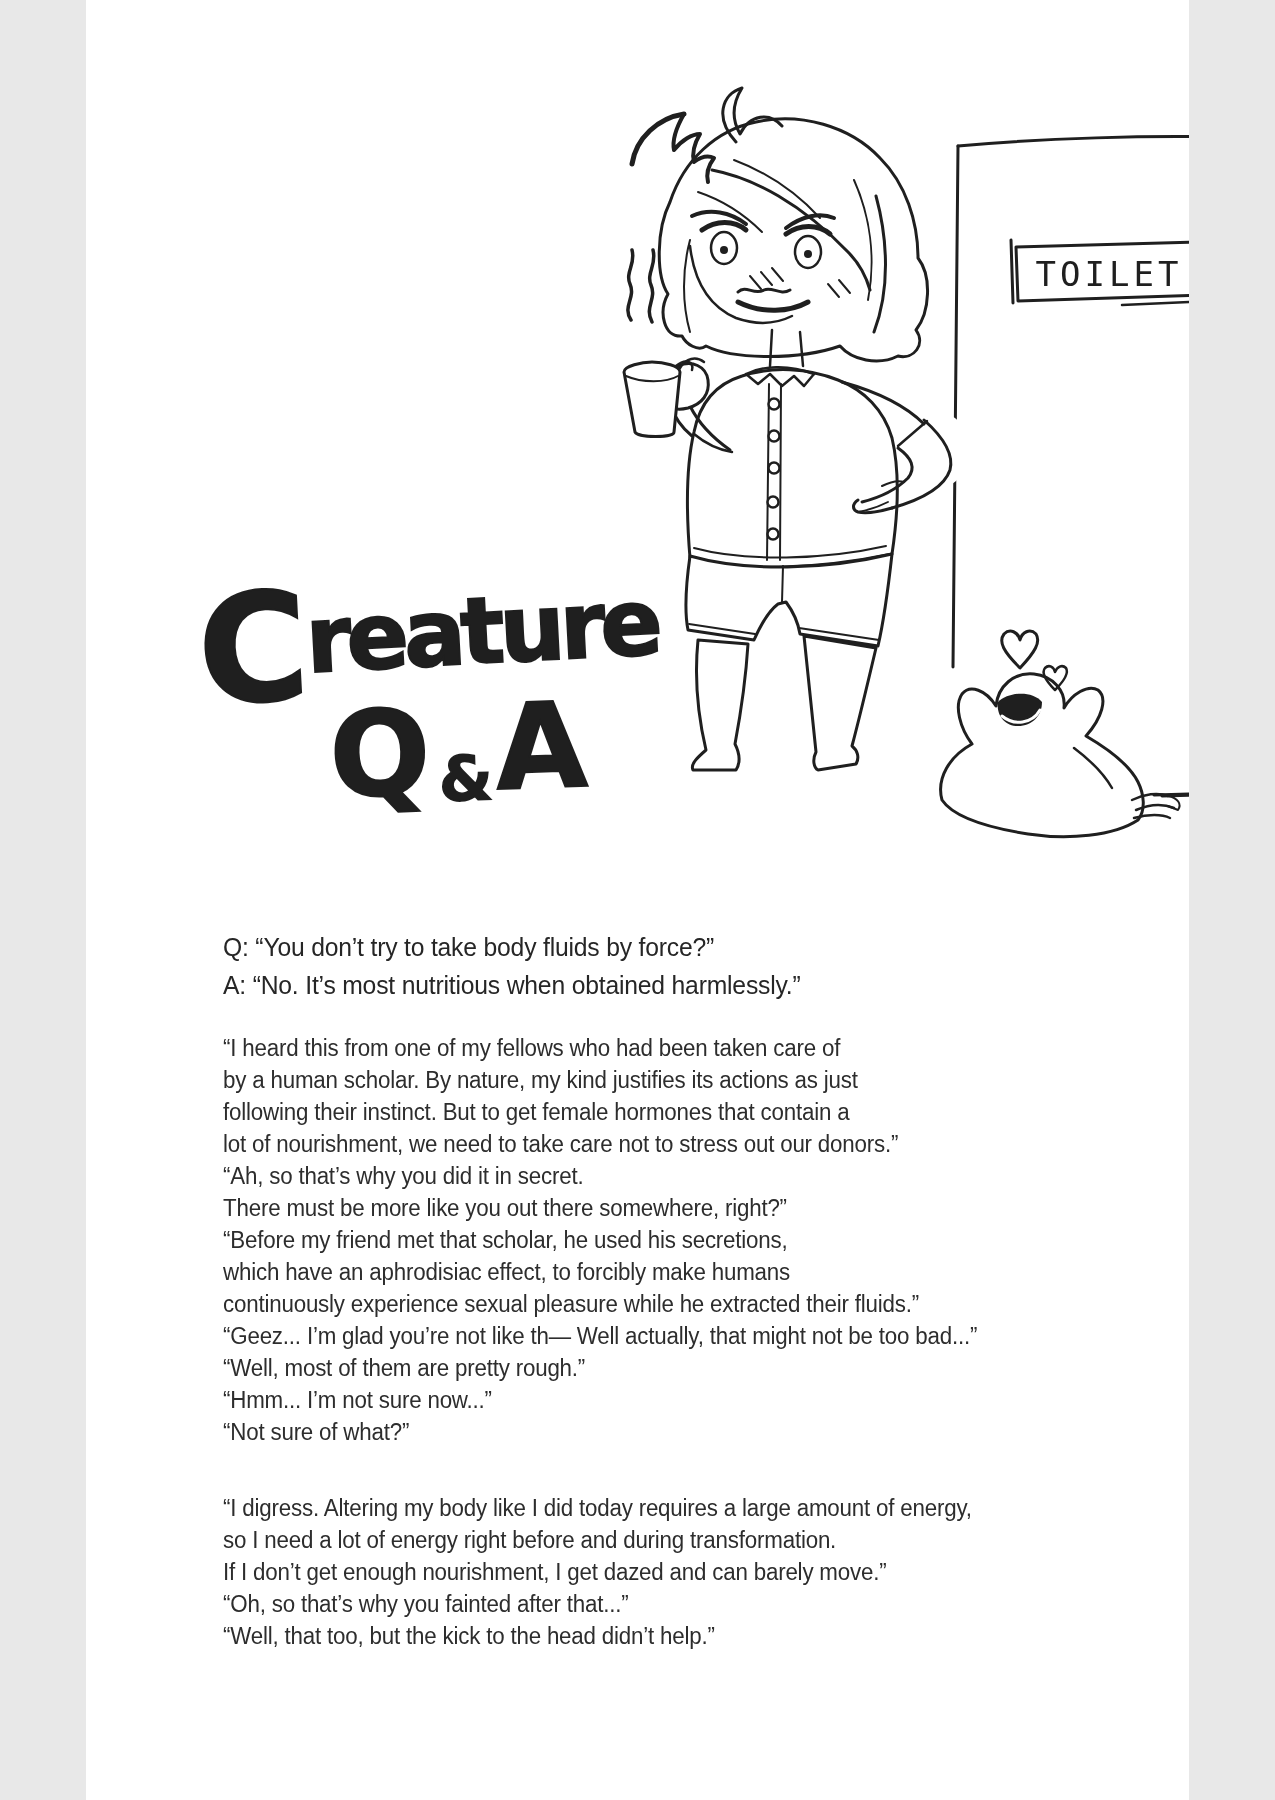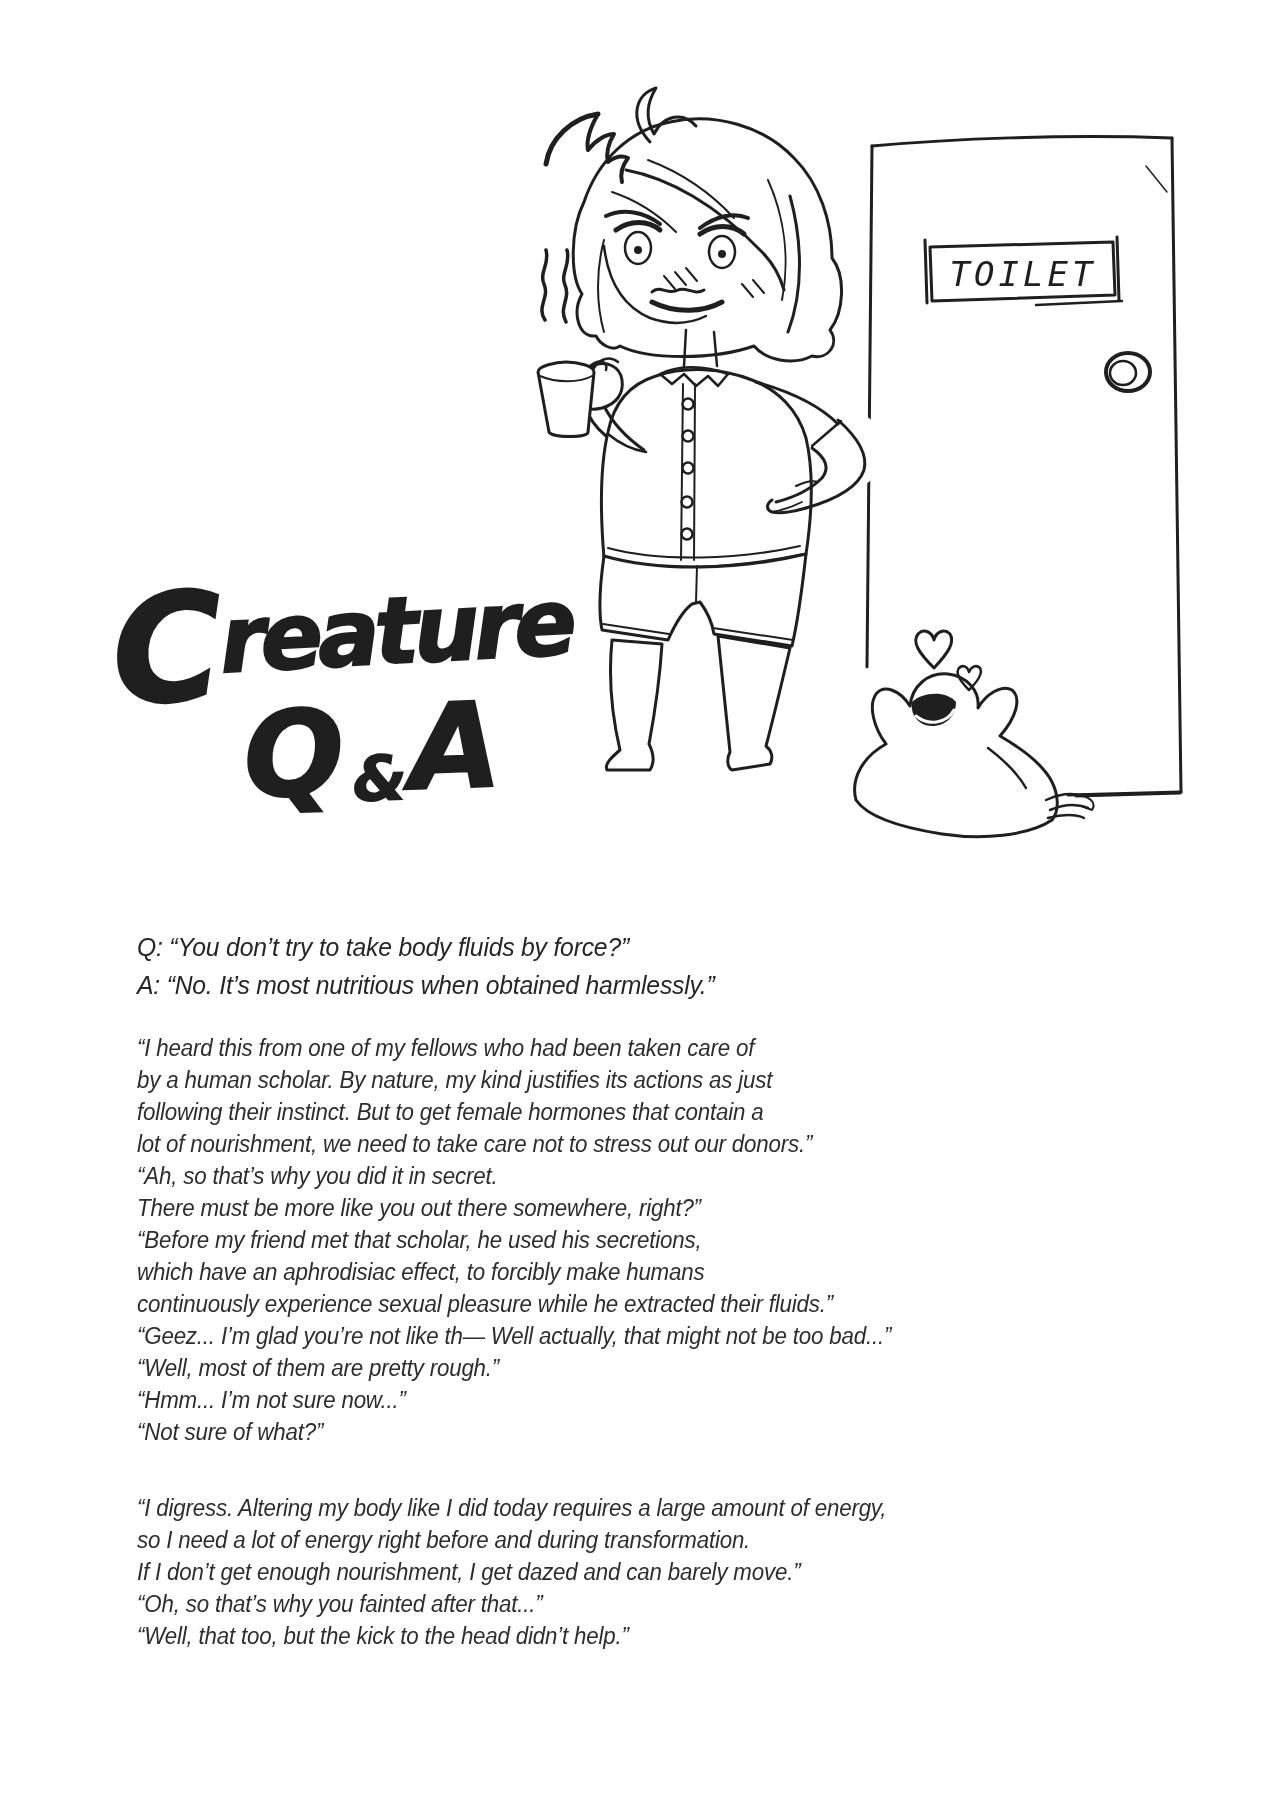--- a/index.html
+++ b/index.html
@@ -1,19 +1,19 @@
 <!DOCTYPE html>
 <html><head>
 <meta charset="utf-8">
 <style>
   html,body{margin:0;padding:0;background:#e8e8e8;}
   .page{
-    position:relative;width:1275px;height:1800px;margin:0 auto;
+    position:relative;width:1103px;height:1800px;margin:0 auto;
     background:#ffffff;overflow:hidden;
-    font-family:"Liberation Sans",sans-serif;color:#2d2d2d;font-style:italic;
+    font-family:"Liberation Sans",sans-serif;color:#2d2d2d;
   }
   .illustration{position:absolute;left:0;top:0;}
   svg .ln{fill:none;stroke:#1f1f1f;stroke-width:3;stroke-linecap:round;stroke-linejoin:round;}
   svg .lnw{fill:#ffffff;stroke:#1f1f1f;stroke-width:3;stroke-linecap:round;stroke-linejoin:round;}
   svg text{font-family:"DejaVu Sans",sans-serif;fill:#1f1f1f;}
   .sign-text{font-family:"DejaVu Sans Mono",monospace;font-size:34px;letter-spacing:4px;}
   .title-c{font-size:150px;font-weight:bold;stroke:#1f1f1f;stroke-width:2;}
   .title-rest{font-size:92px;font-weight:bold;letter-spacing:-5px;stroke:#1f1f1f;stroke-width:2;}
   .title-q,.title-a{font-size:118px;font-weight:bold;stroke:#1f1f1f;stroke-width:2;}
   .title-amp{font-size:62px;font-weight:bold;stroke:#1f1f1f;stroke-width:1.5;}

